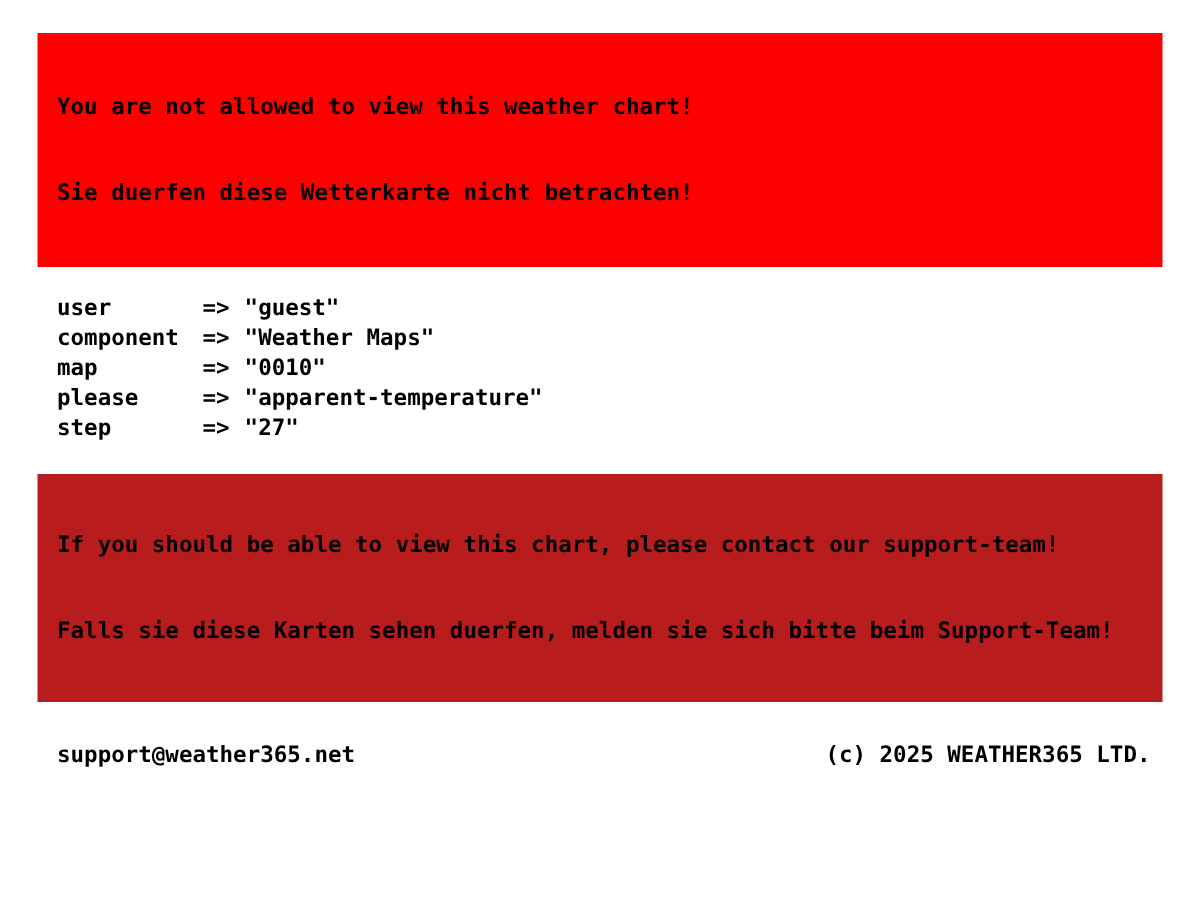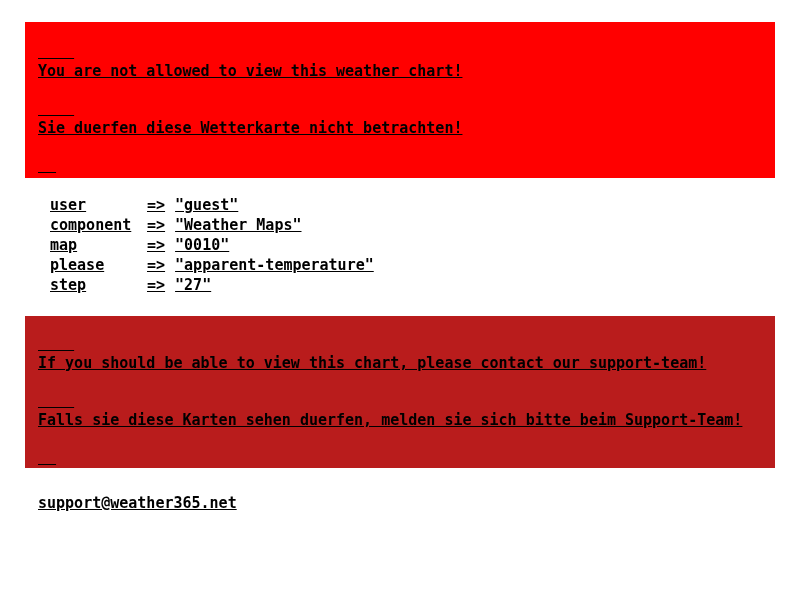--- a/index.html
+++ b/index.html
@@ -9,21 +9,20 @@
     height: 600px;
     background: #ffffff;
     color: #000000;
     font-family: "DejaVu Sans Mono", "Liberation Mono", monospace;
     font-weight: bold;
     font-size: 15px;
     overflow: hidden;
   }
   .container {
     padding: 22px 25px 0 25px;
-    text-decoration: underline;
   }
   .banner {
     line-height: 19px;
     padding-left: 13px;
     white-space: pre;
   }
   .banner-red {
     background: #ff0000;
     padding-top: 2px;
     padding-bottom: 2px;
@@ -36,21 +35,20 @@
     margin: 17px 0 0 13px;
     line-height: 20px;
   }
   .detail-row {
     display: flex;
     white-space: pre;
   }
   .detail-key {
     width: 97px;
     flex: 0 0 97px;
-    margin-left: 12px;
   }
   .detail-arrow {
     margin-right: 10px;
   }
   .footer {
     margin-top: 25px;
     line-height: 20px;
     padding: 0 8px 0 13px;
     display: flex;
     justify-content: space-between;
@@ -95,15 +93,16 @@
     </div>
   </div>
 
   <div class="banner banner-green">
     <div>If you should be able to view this chart, please contact our support-team!</div>
     <div>Falls sie diese Karten sehen duerfen, melden sie sich bitte beim Support-Team!</div>
   </div>
 
   <div class="footer">
     <span>support@weather365.net</span>
+    <span>(c) 2025 WEATHER365 LTD.</span>
   </div>
 
 </div>
 
 </body></html>

